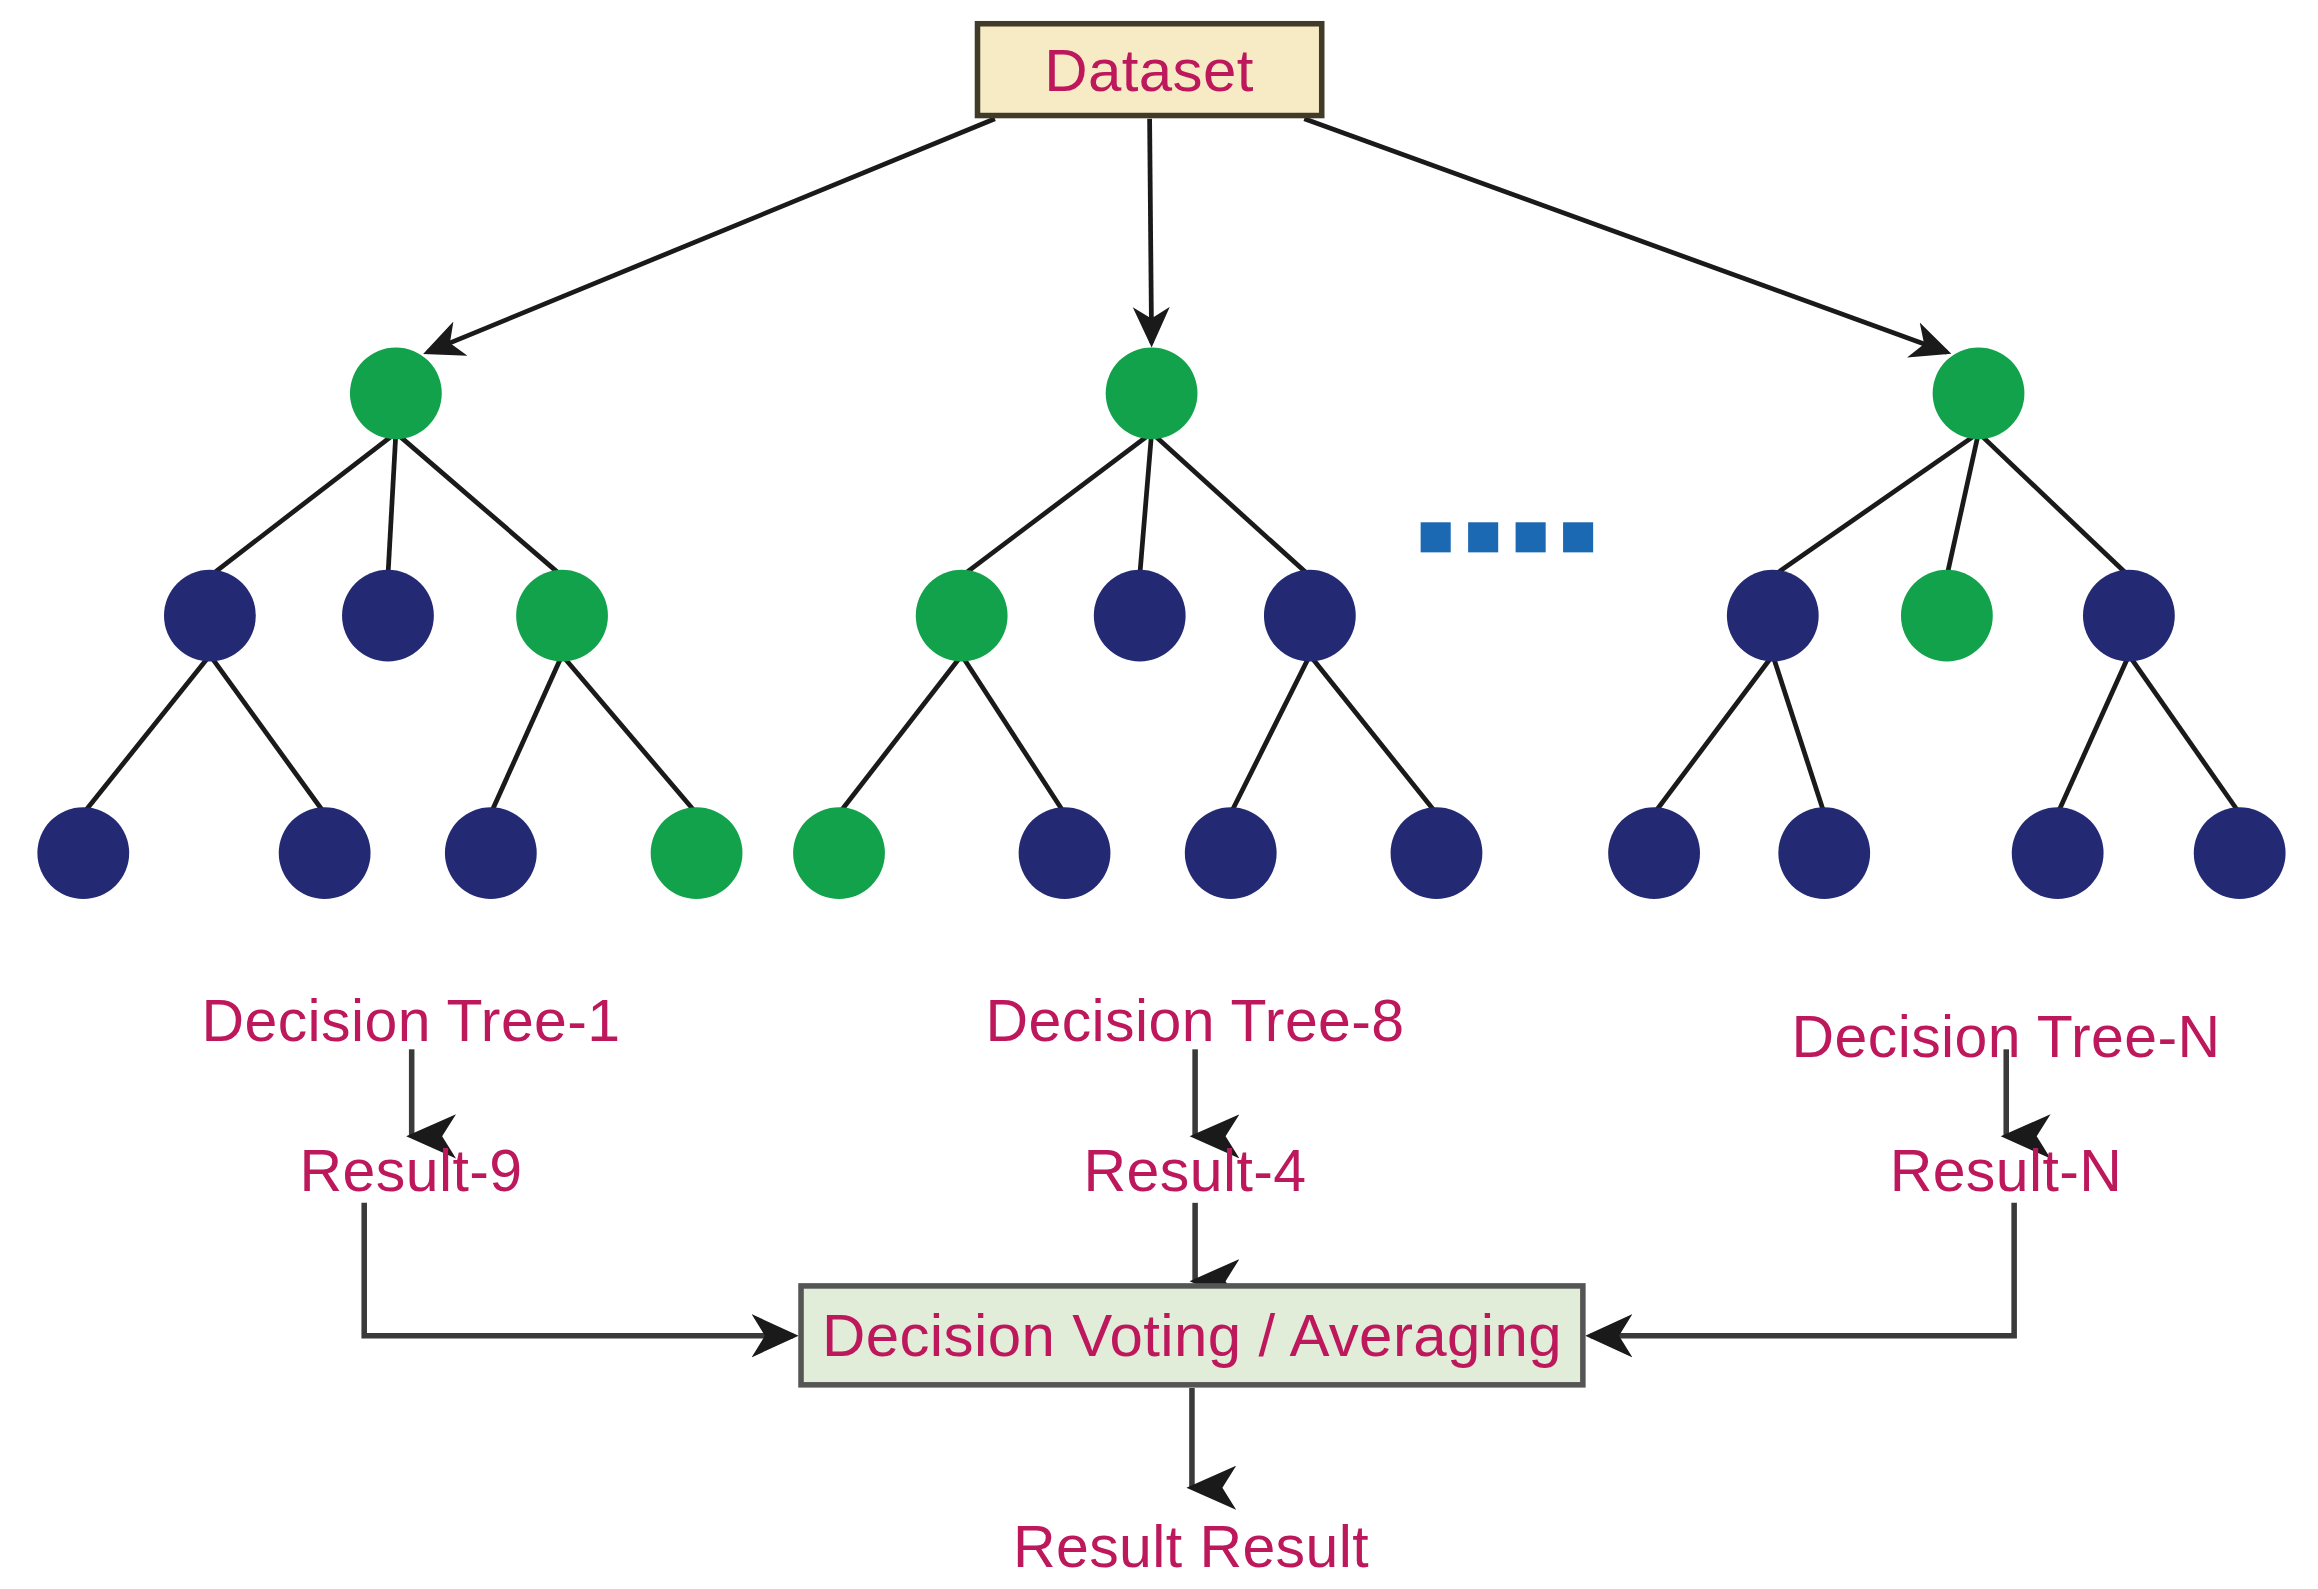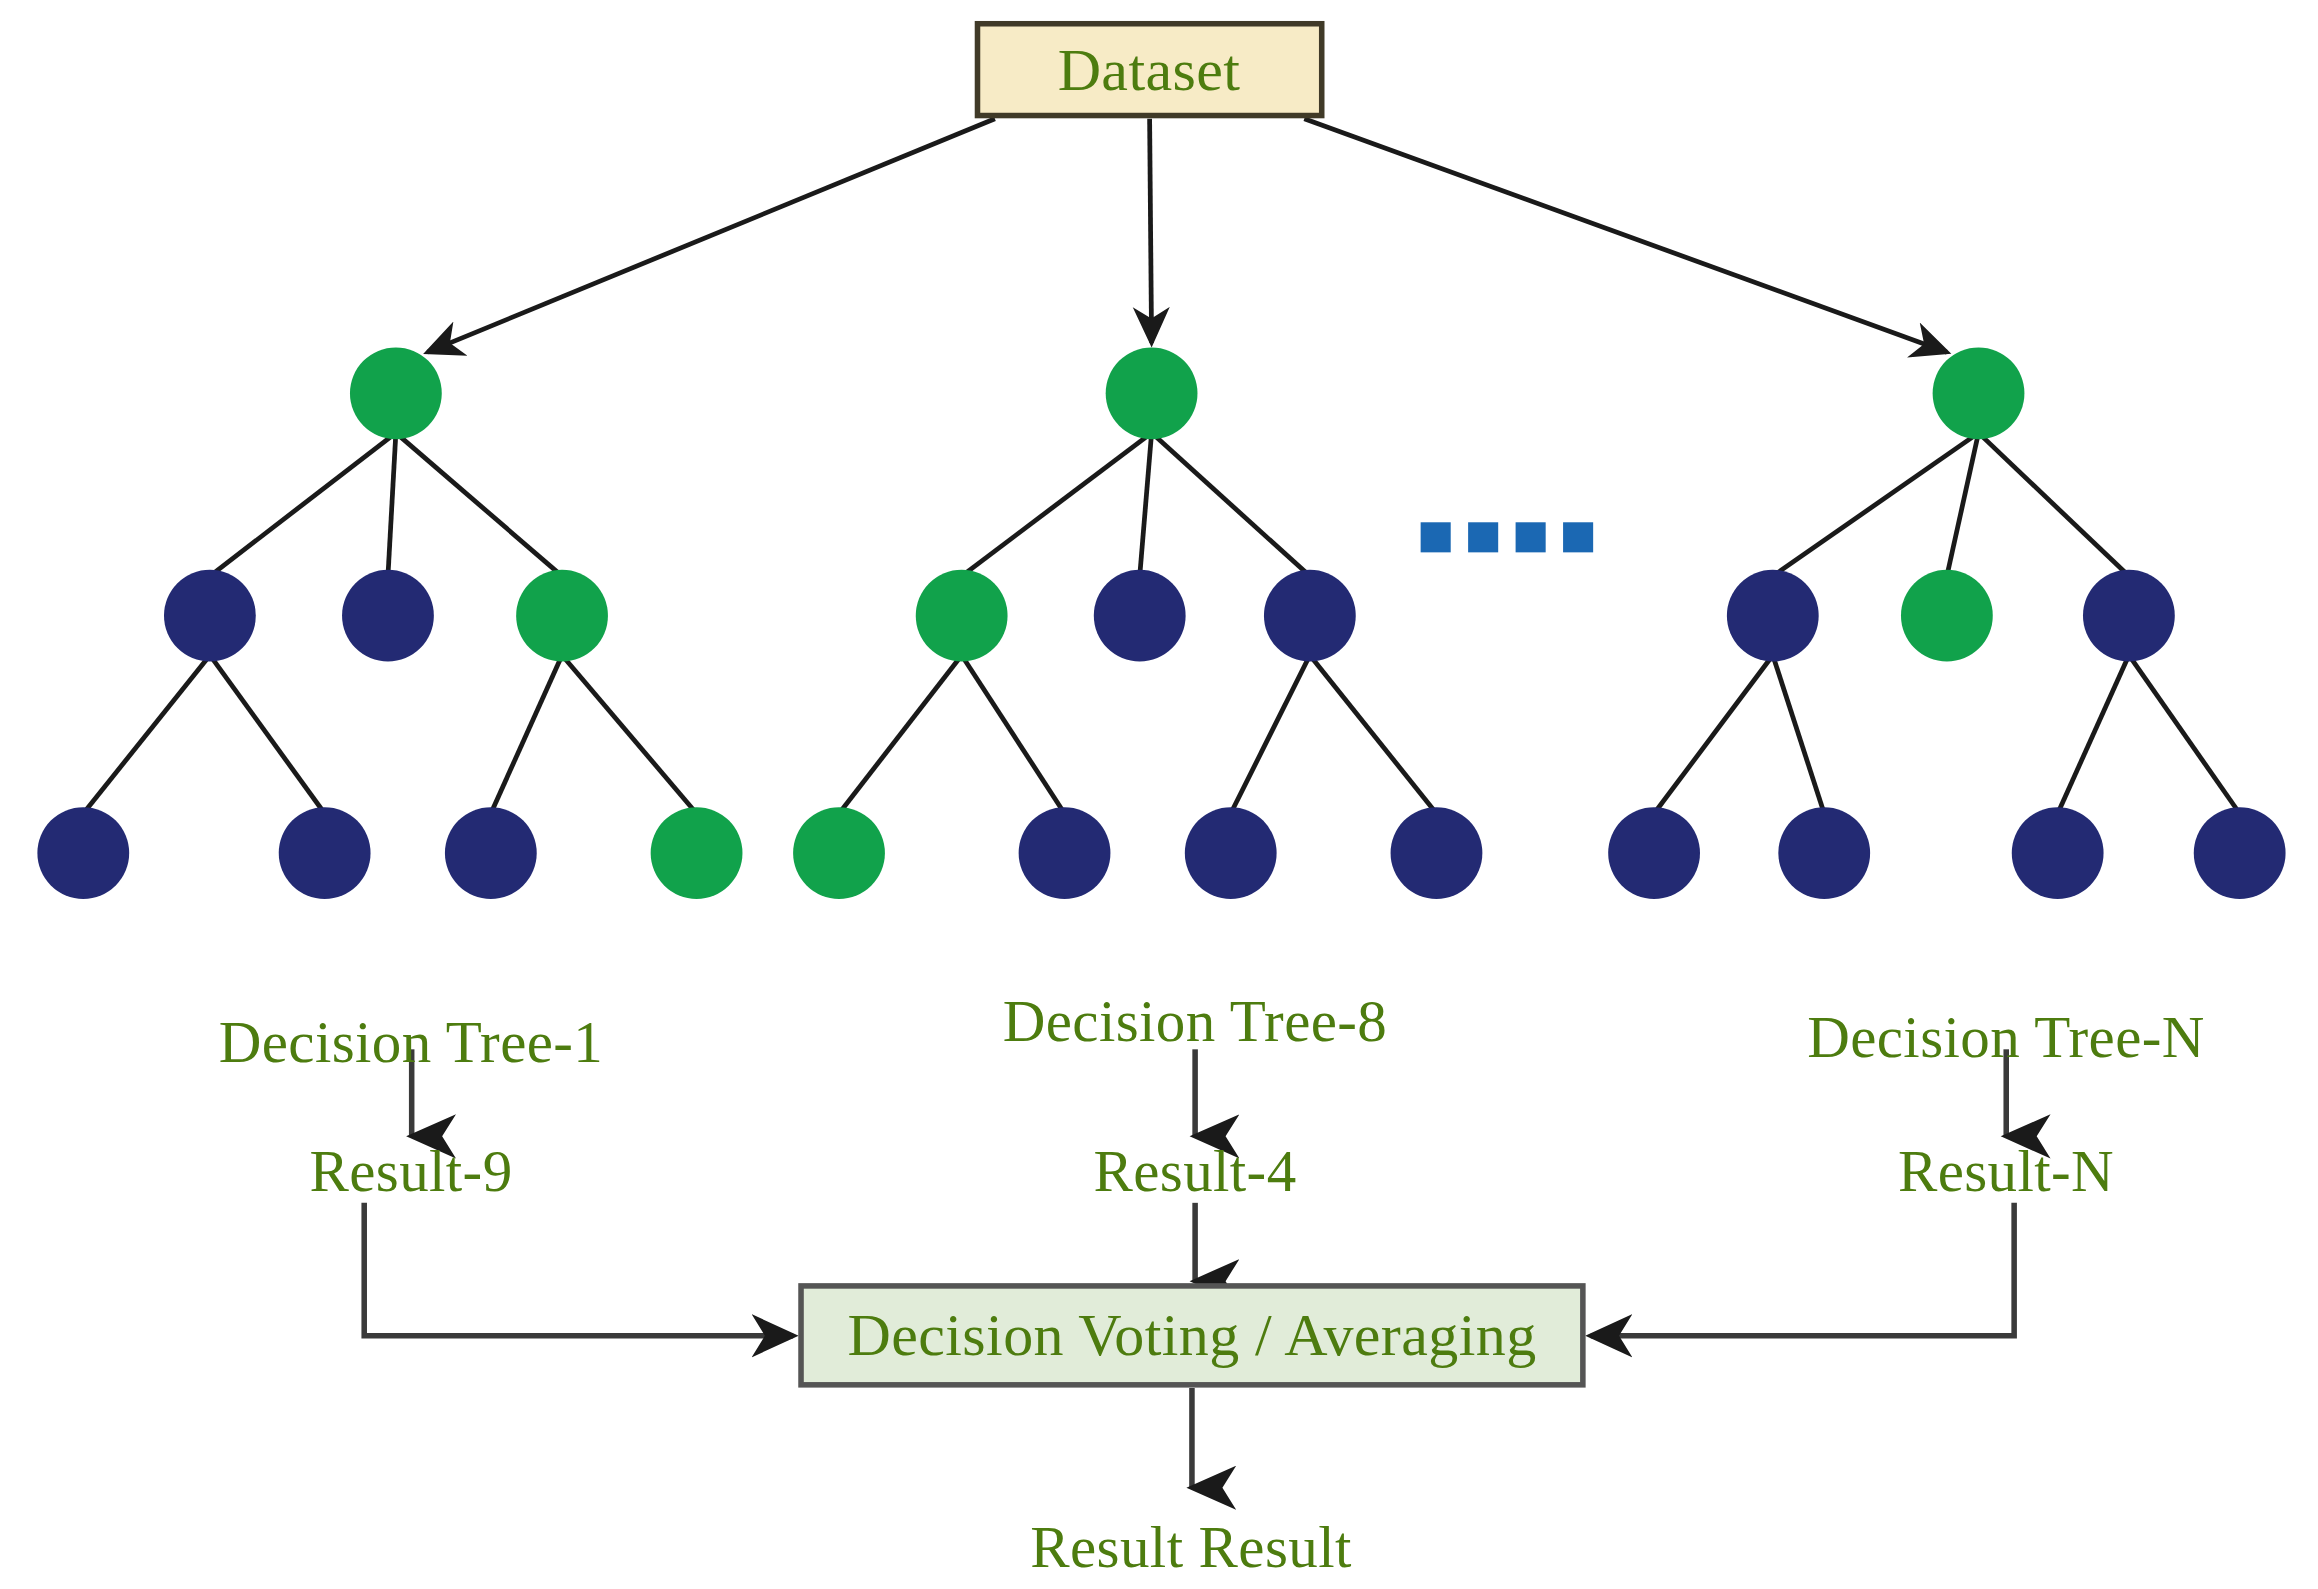--- a/index.html
+++ b/index.html
@@ -37,22 +37,22 @@
     stroke-linecap: butt;
   }
   .node-circle {
     stroke: none;
   }
   .ellipsis-square {
     stroke: none;
   }
   .diagram-text {
     position: absolute;
-    color: #4d7c0f;
-    font-family: Liberation Serif, serif;
+    color: #be185d;
+    font-family: Liberation Sans, sans-serif;
     white-space: nowrap;
     transform: translate(-50%, -50%);
     letter-spacing: 0.4px;
   }
   .tree-label { font-size: 59px; }
   .result-label { font-size: 59px; }
   .final-label { font-size: 59px; }
   .dataset-label { font-size: 60px; }
   .voting-label { font-size: 60px; }
 </style>
@@ -141,21 +141,21 @@
         <line x1="1506" y1="1754" x2="1506" y2="1880" class="flow-line" marker-end="url(#arrow-down)"></line>
       </g>
     <g id="g-boxes">
         <rect x="1235" y="30" width="435" height="116" fill="#f7ebc6" stroke="#403a28" stroke-width="7"></rect>
         <rect x="1012" y="1625" width="988" height="125" fill="#e1ecd9" stroke="#555555" stroke-width="7"></rect>
       </g>
   </svg>
 
   <div class="diagram-text dataset-label" id="dataset-label" style="left: 1149px; top: 70px;">Dataset</div>
 
-  <div class="diagram-text tree-label" id="tree-label-0" style="left: 411px; top: 1021px; margin-top: 21px;">Decision Tree-1</div>
+  <div class="diagram-text tree-label" id="tree-label-0" style="left: 411px; top: 1021px;">Decision Tree-1</div>
   <div class="diagram-text tree-label" id="tree-label-1" style="left: 1195px; top: 1021px;">Decision Tree-8</div>
   <div class="diagram-text tree-label" id="tree-label-2" style="left: 2006px; top: 1021px; margin-top: 16px;">Decision Tree-N</div>
 
   <div class="diagram-text result-label" id="result-label-0" style="left: 411px; top: 1171px;">Result-9</div>
   <div class="diagram-text result-label" id="result-label-1" style="left: 1195px; top: 1171px;">Result-4</div>
   <div class="diagram-text result-label" id="result-label-2" style="left: 2006px; top: 1171px;">Result-N</div>
 
   <div class="diagram-text voting-label" id="voting-label" style="left: 1192px; top: 1335px;">Decision Voting / Averaging</div>
 
   <div class="diagram-text final-label" id="final-label" style="left: 1191px; top: 1547px;">Result Result</div>

